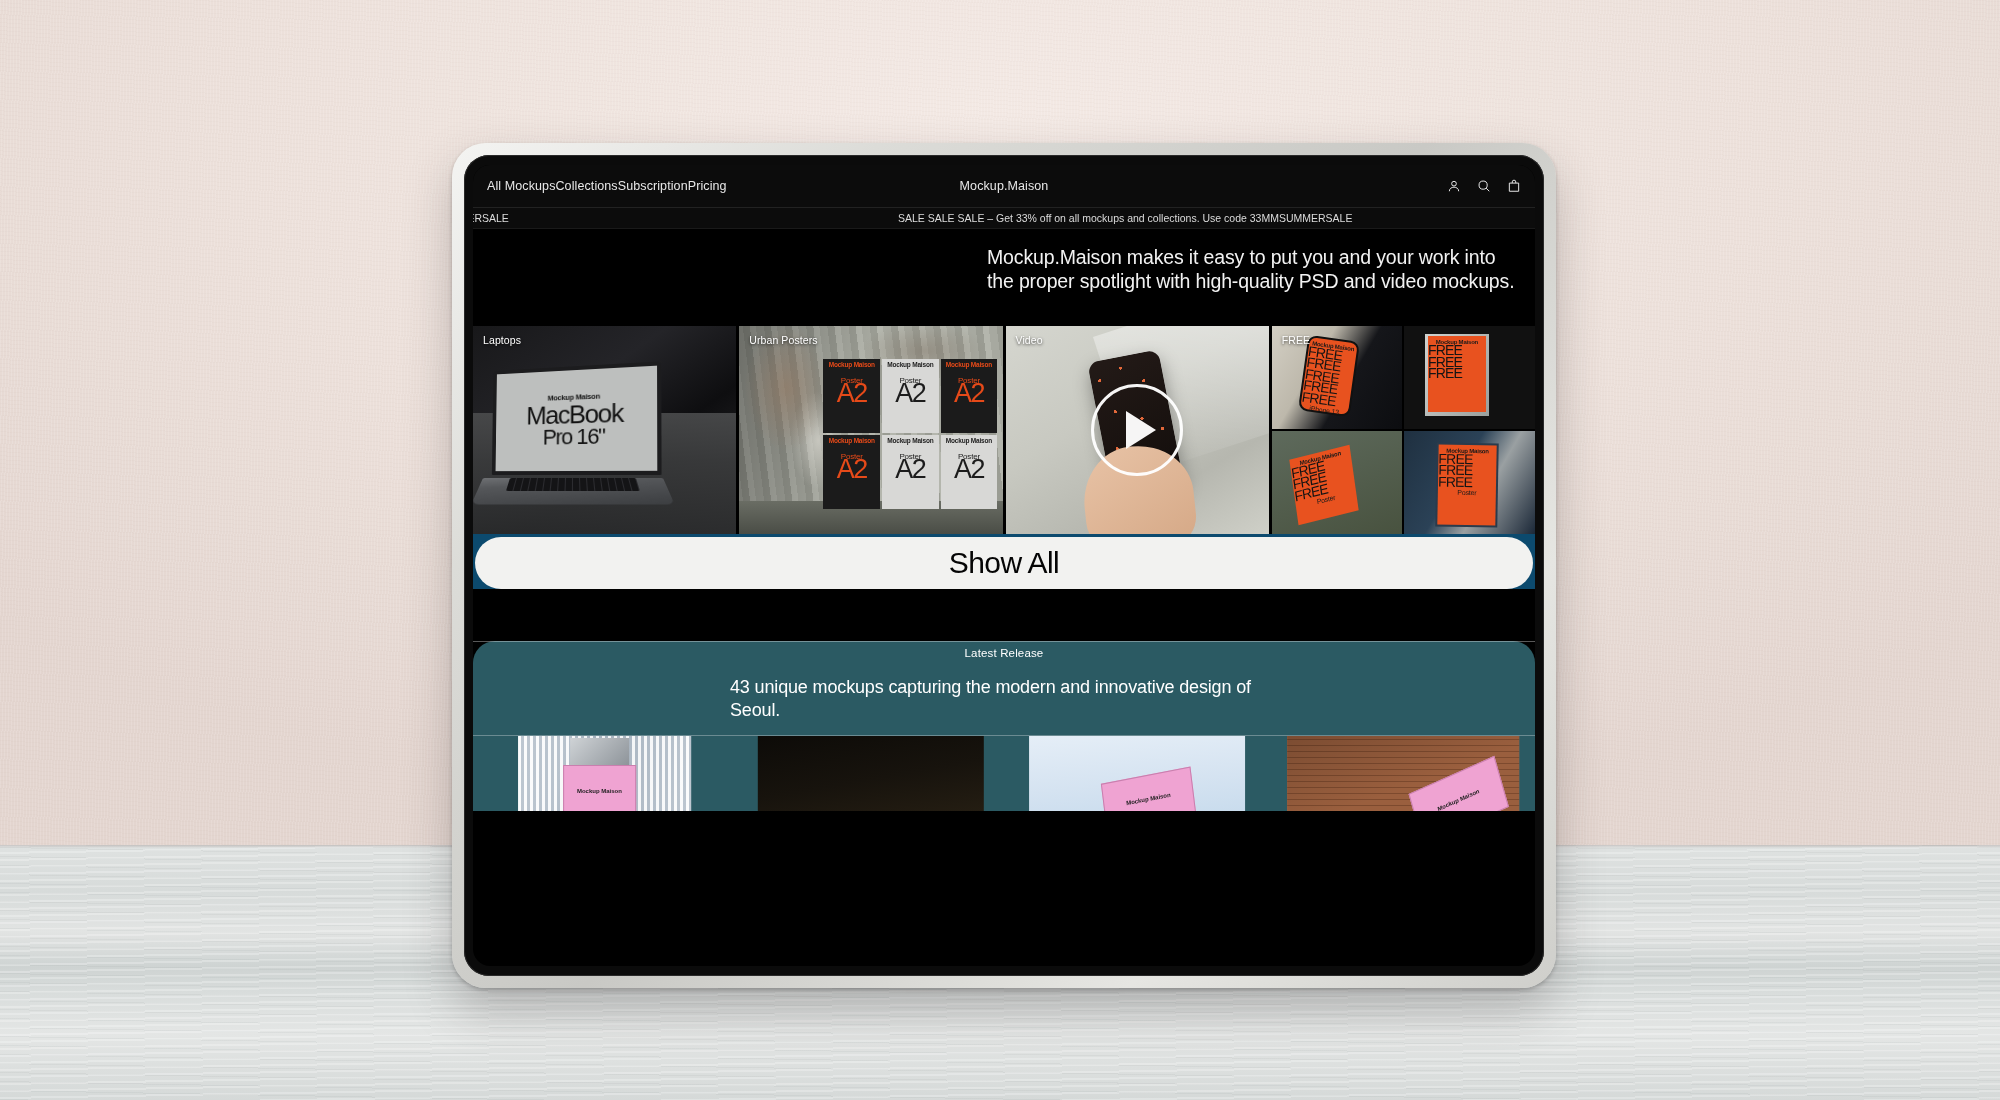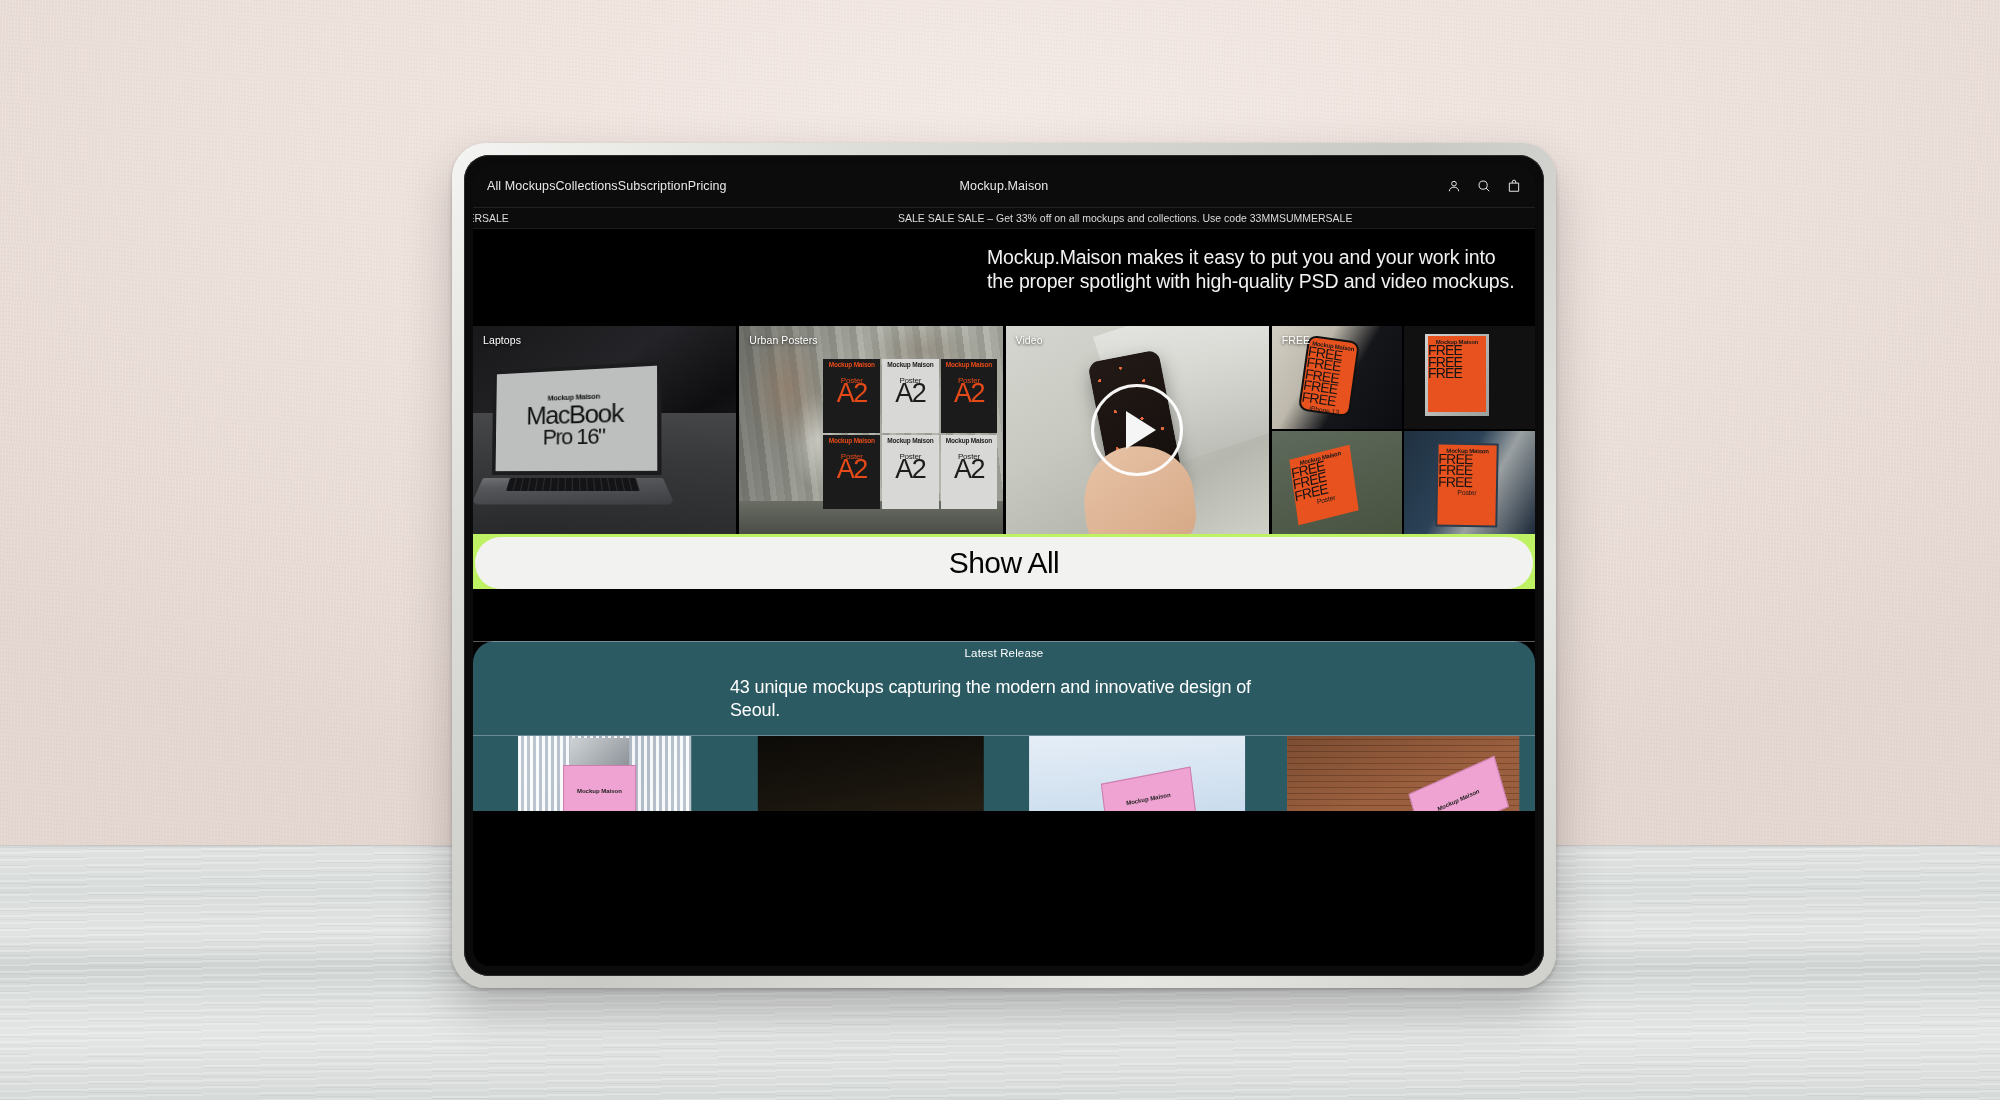--- a/index.html
+++ b/index.html
@@ -229,21 +229,21 @@
   .fp1 { left:24%; top:12%; width:52px; height:76px; border-radius:9px; transform:rotate(8deg);
     border:2px solid #111; }
   .fp2 { left:18%; top:10%; width:58px; height:76px; transform:rotate(0deg); }
   .fp2-wrap { position:absolute; left:16%; top:8%; width:64px; height:82px;
     background:linear-gradient(120deg,#cfd2d0,#9aa09d); }
   .fp3 { left:16%; top:20%; width:62px; height:66px; transform:rotate(-14deg) skewX(-6deg); }
   .fp4 { left:26%; top:14%; width:58px; height:80px; transform:rotate(1deg);
     box-shadow:0 0 0 2px #2a3b4c; }
 
   
-  .showall-wrap { background:#bef264; padding:3px 0 0; }
+  .showall-wrap { background:#0c4a6e; padding:3px 0 0; }
   .showall {
     margin:0 2px; height:52px; background:#f2f2f0; border-radius:26px;
     display:flex; align-items:center; justify-content:center;
     color:#050505; font-size:30px; letter-spacing:-.6px; cursor:pointer;
   }
   .black-gap { background:#000; height:52px; }
 
   
   .seoul { background:#2b5a63; color:#fff;border-radius:22px; }
   .seoul-eyebrow { text-align:center; font-size:11.5px; padding:5px 0 5px; letter-spacing:.15px;

